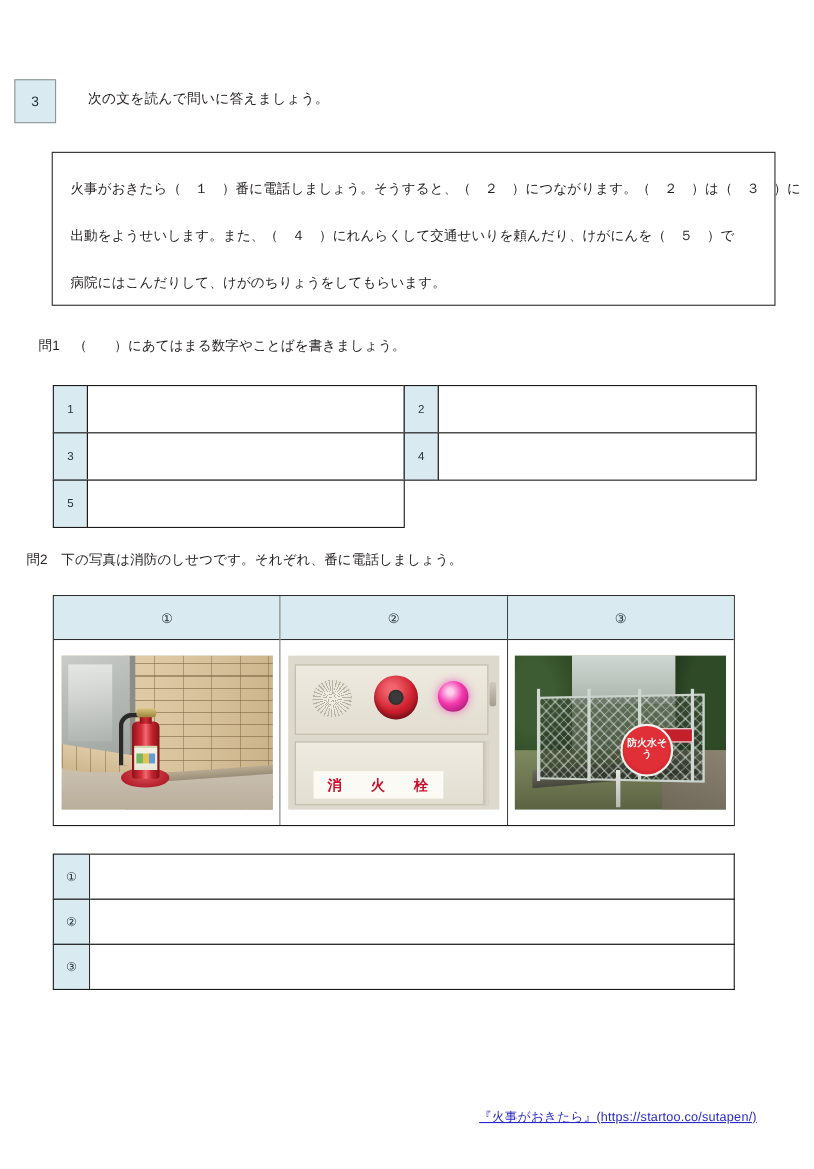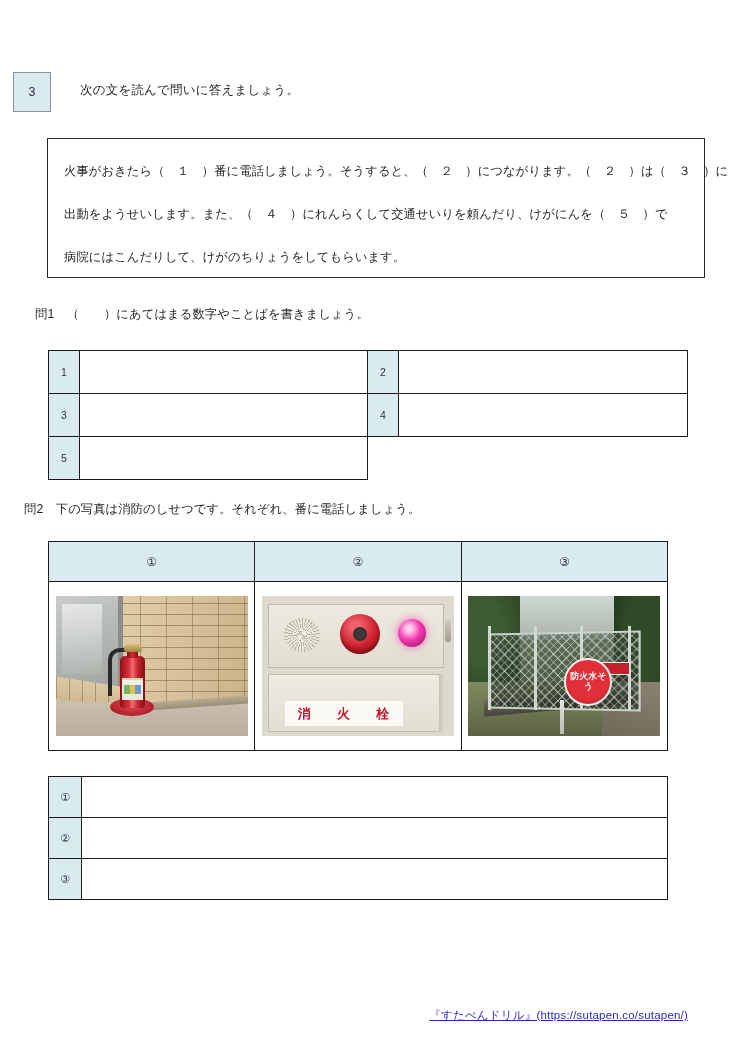--- a/index.html
+++ b/index.html
@@ -522,16 +522,16 @@
       <div class="g2-label">②</div>
       <div class="g2-blank"></div>
     </div>
     <div class="g2-row r3">
       <div class="g2-label">③</div>
       <div class="g2-blank"></div>
     </div>
   </div>
 
   <div class="footer">
-    <a href="#">『すたぺんドリル』(https://sutapen.co/sutapen/)</a>
+    <a href="#">『火事がおきたら』(https://startoo.co/sutapen/)</a>
   </div>
 
 </div>
 
 </body></html>

